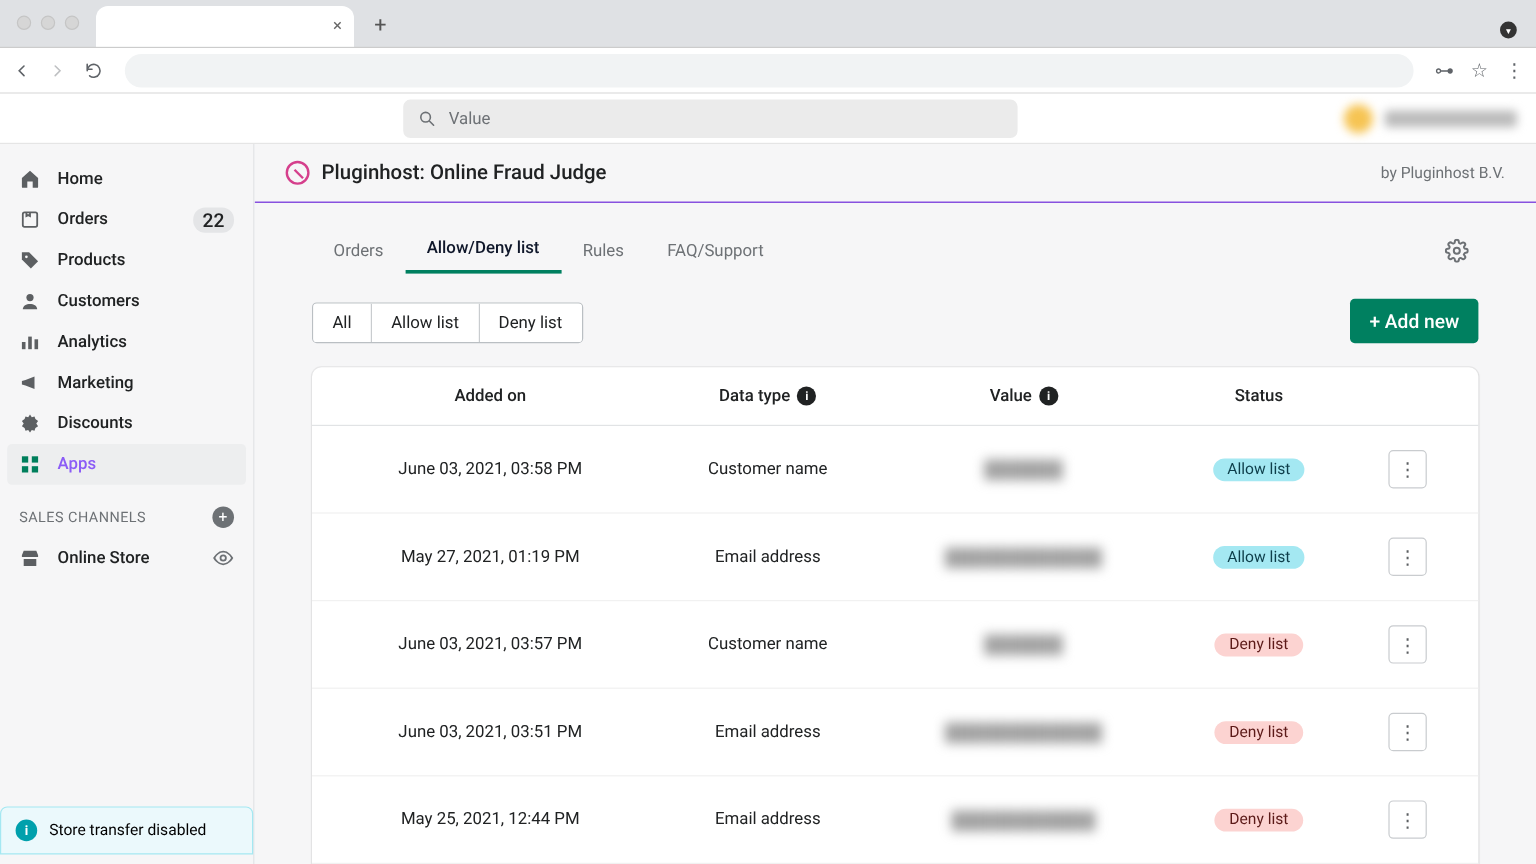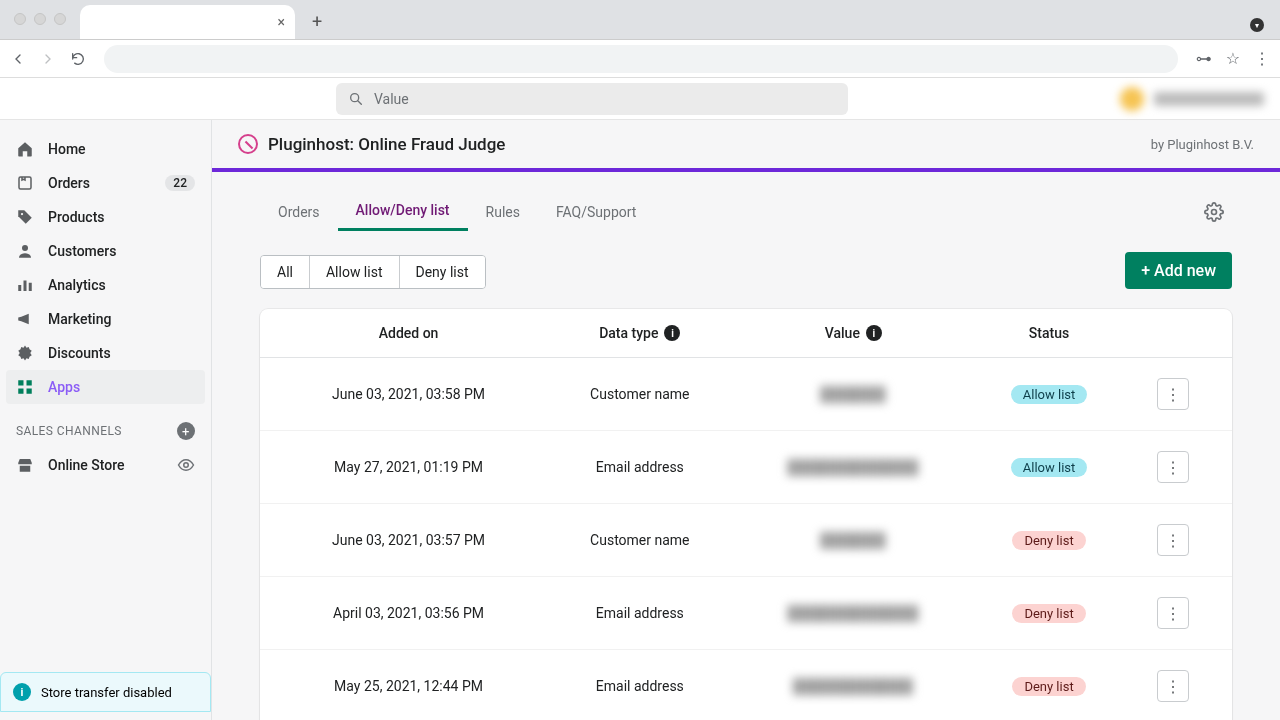--- a/index.html
+++ b/index.html
@@ -25,44 +25,44 @@
   .search-wrap { margin-left: 320px; width: 512px; height: 32px; background: #ebebeb; border-radius: 6px; display: flex; align-items: center; padding: 0 12px; color: #6d7175; font-size: 14px; gap: 10px; }
   .account-area { margin-left: auto; display: flex; align-items: center; gap: 10px; filter: blur(4px); }
   .account-dot { width: 24px; height: 24px; border-radius: 50%; background: #f6c453; }
   .account-name { width: 110px; height: 14px; background: #bbb; border-radius: 3px; }
 
   
   .app-body { display: flex; height: calc(720px - 40px - 38px - 42px); }
   .sidebar { width: 212px; border-right: 1px solid #e1e3e5; background: #f6f6f7; display: flex; flex-direction: column; padding-top: 12px; position: relative; }
   .nav-item { display: flex; align-items: center; height: 34px; padding: 0 16px; font-size: 14px; color: #202223; gap: 14px; cursor: pointer; font-weight: 500; }
   .nav-item.active { background: #edeeef; color: #8b5cf6; border-radius: 4px; margin: 0 6px; padding: 0 10px; }
-  .nav-item .badge { margin-left: auto; background: #e4e5e7; color: #202223; font-size: 12px; border-radius: 10px; padding: 1px 8px; font-weight: 500; }
+  .nav-item .badge { margin-left: auto; background: #e4e5e7; color: #202223; font-size: 16px; border-radius: 10px; padding: 1px 8px; font-weight: 500; }
   .nav-icon { width: 18px; display: inline-flex; justify-content: center; color: #5c5f62; }
   .nav-item.active .nav-icon { color: #007f5c; }
   .section-title { font-size: 12px; color: #6d7175; padding: 18px 16px 8px; letter-spacing: 0.4px; display:flex; align-items:center; }
   .section-title .plus-circ { margin-left:auto; width:18px;height:18px;border-radius:50%;background:#6d7175;color:#fff;display:flex;align-items:center;justify-content:center;font-size:13px;}
   .channel-item { display: flex; align-items: center; height: 34px; padding: 0 16px; font-size: 14px; color: #202223; gap: 14px; font-weight:500; }
   .channel-item .eye { margin-left: auto; color: #6d7175; }
   .sidebar-bottom { margin-top: auto; }
   .settings-item { display: flex; align-items: center; height: 40px; padding: 0 16px; font-size: 14px; color: #202223; gap: 14px; font-weight:500; }
   .transfer-banner { margin: 8px 0 8px 0; border: 1px solid #a4e8f2; background: #ebf9fc; border-radius: 6px 6px 0 0; padding: 10px 12px; font-size: 13px; display:flex; gap:10px; align-items:center;}
   .transfer-banner .info-dot { width:18px;height:18px;border-radius:50%;background:#00a0ac;color:#fff;display:flex;align-items:center;justify-content:center;font-size:11px;font-weight:bold;}
 
   
   .main { flex: 1; background: #f6f6f7; overflow: hidden; }
-  .page-title-row { display: flex; align-items: center; padding: 14px 26px; border-bottom: 4px solid #6d28d9; background:#f6f6f7; }
+  .page-title-row { display: flex; align-items: center; padding: 14px 26px; border-bottom: 1px solid #6d28d9; background:#f6f6f7; }
   .app-logo { width: 20px; height: 20px; border: 2px solid #d53f8c; border-radius: 50%; margin-right: 10px; position:relative; }
   .app-logo:after { content:""; position:absolute; width:10px;height:2px;background:#d53f8c; top:8px; left:4px; transform:rotate(45deg);}
   .page-title { font-size: 17px; font-weight: 500; color: #202223; }
   .byline { margin-left: auto; font-size: 13px; color: #6d7175; }
 
   .content-pad { padding: 20px 48px; }
   .tabs-row { display: flex; align-items: center; border-bottom: 1px solid transparent; }
   .tab-btn { font-size: 14px; color: #6d7175; padding: 10px 18px; cursor: pointer; font-weight: 400; }
-  .tab-btn.active { color: #701a75; border-bottom: 3px solid #008060; font-weight: 500; }
+  .tab-btn.active { color: #0f172a; border-bottom: 3px solid #008060; font-weight: 500; }
   .gear-right { margin-left: auto; color: #6d7175; padding:8px; }
 
   .filter-row { display: flex; align-items: flex-end; margin-top: 20px; }
   .seg { display: flex; border: 1px solid #babfc3; border-radius: 4px; overflow: hidden; }
   .seg button { background: #fff; border: none; padding: 8px 16px; font-size: 14px; color: #202223; cursor: pointer; border-right: 1px solid #c9cccf; }
   .seg button:last-child { border-right: none; }
   .add-btn { margin-left: auto; background: #008060; color: #fff; border: none; padding: 9px 16px; border-radius: 4px; font-size: 16px; font-weight: 500; cursor: pointer; }
 
   .table-card { background: #fff; border-radius: 8px; margin-top: 20px; box-shadow: 0 0 0 1px rgba(0,0,0,0.05), 0 1px 2px rgba(0,0,0,0.08); }
   .thead { display: grid; grid-template-columns: 1.4fr 1.2fr 1.2fr 1fr 70px; padding: 16px 24px; border-bottom: 1px solid #e1e3e5; font-size: 14px; color: #202223; font-weight: 500; }
@@ -310,21 +310,21 @@
             <div class="trow">
               <div>June 03, 2021, 03:57 PM</div>
               <div>Customer name</div>
               <div class="blur-val">██████</div>
               <div><span class="pill deny">Deny list</span></div>
               <div>
                 <div class="row-menu">⋮</div>
               </div>
             </div>
             <div class="trow">
-              <div>April 03, 2021, 03:56 PM</div>
+              <div>June 03, 2021, 03:51 PM</div>
               <div>Email address</div>
               <div class="blur-val">████████████</div>
               <div><span class="pill deny">Deny list</span></div>
               <div>
                 <div class="row-menu">⋮</div>
               </div>
             </div>
             <div class="trow">
               <div>May 25, 2021, 12:44 PM</div>
               <div>Email address</div>

